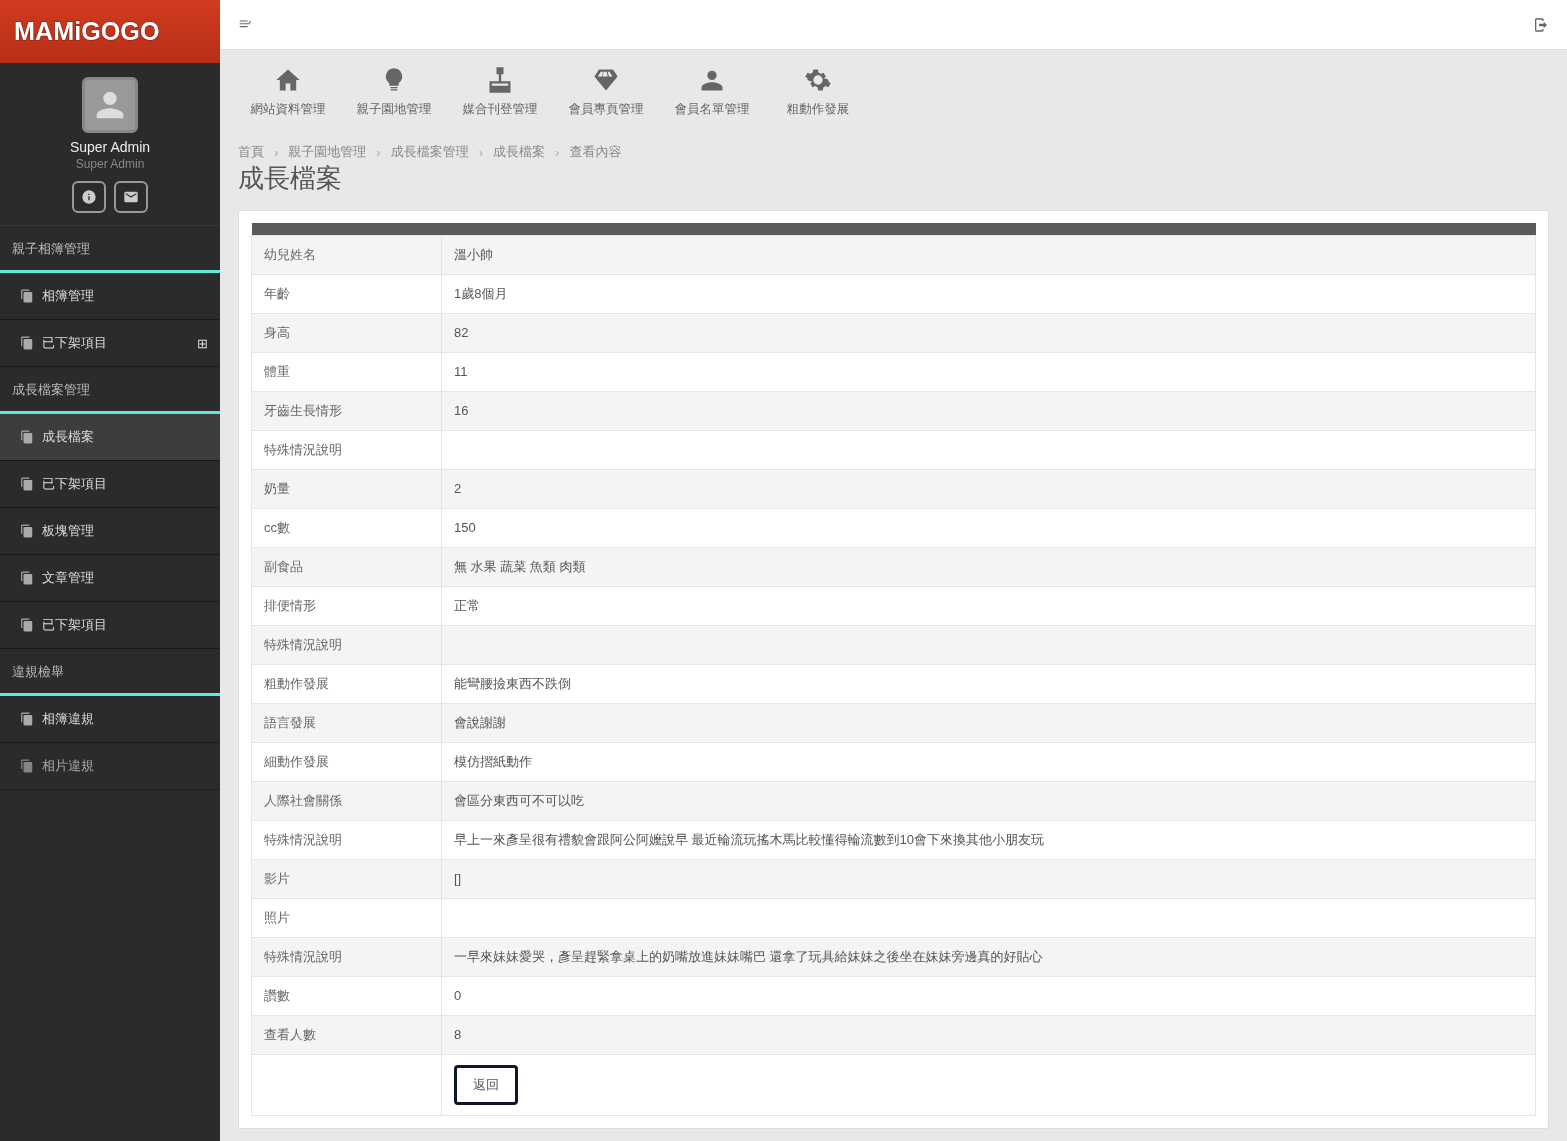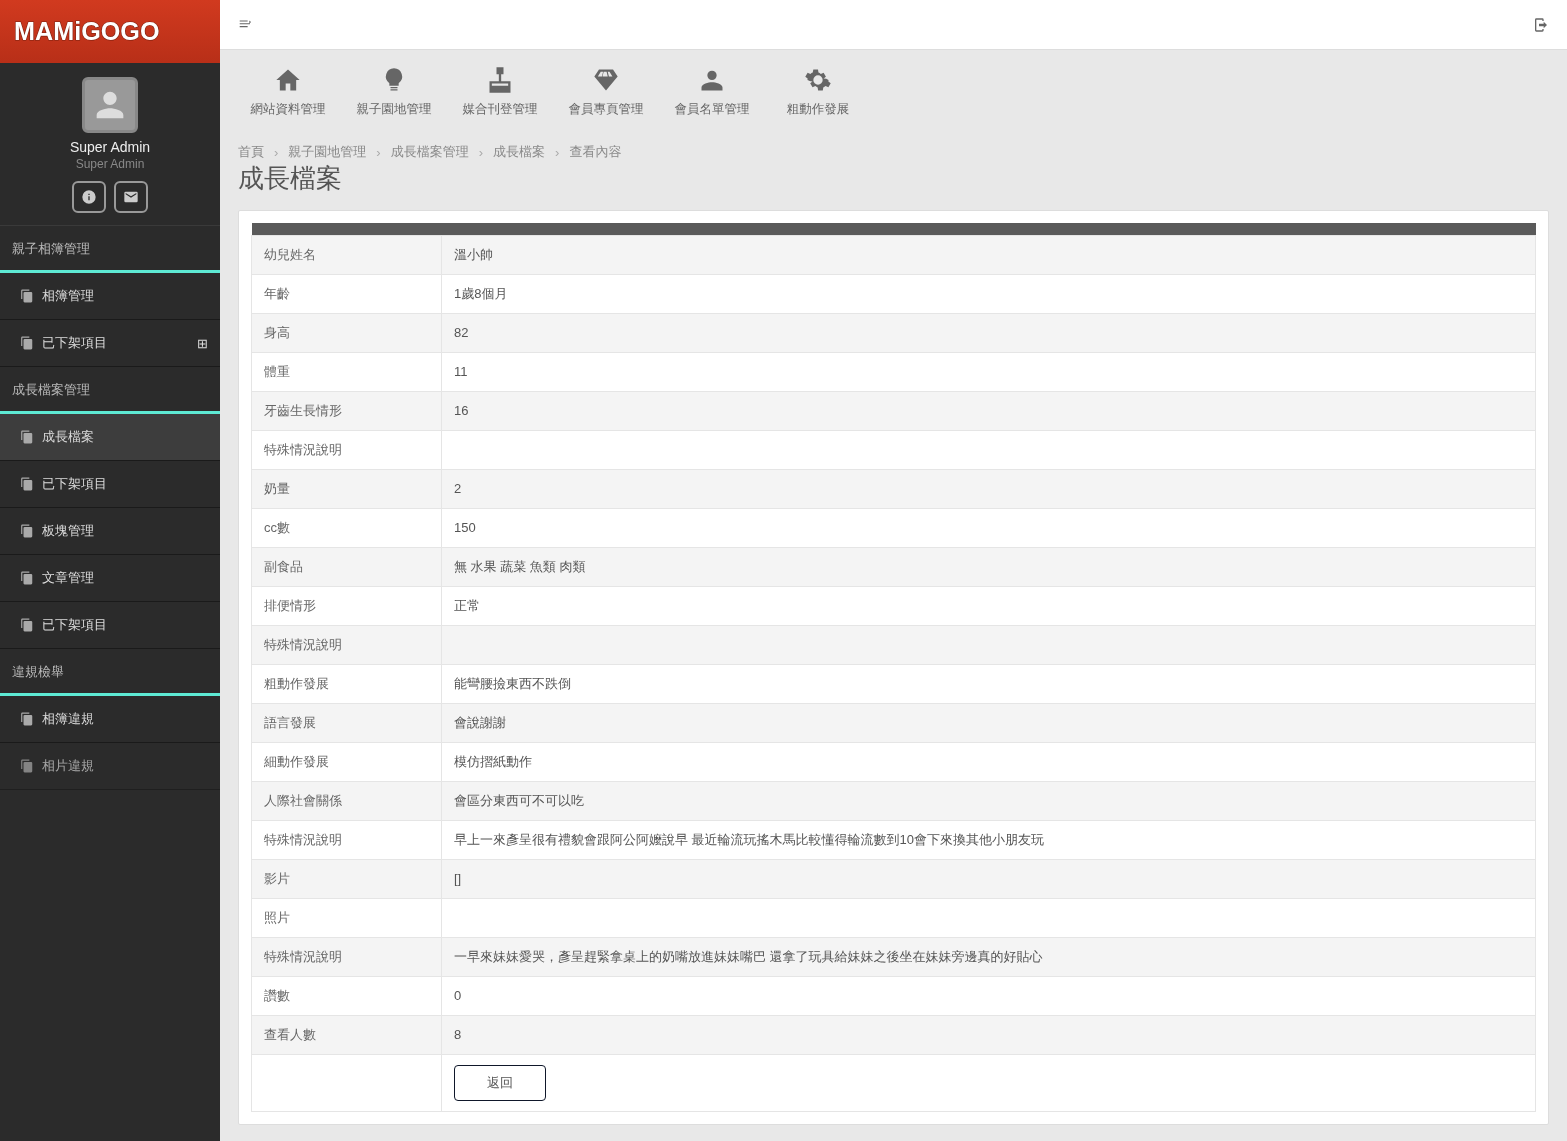--- a/index.html
+++ b/index.html
@@ -34,21 +34,21 @@
 .breadcrumb .sep{color:#aaa}
 .breadcrumb .current{color:#888}
 h1.page-title{font-size:26px;font-weight:400;color:#555;margin-bottom:14px}
 .panel{background:#fff;border:1px solid #ddd;border-radius:2px;padding:12px}
 table.detail{width:100%;border-collapse:collapse;font-size:13px}
 table.detail thead th{background:#5a5a5a;height:12px;padding:0}
 table.detail td{padding:10px 12px;border:1px solid #e5e5e5;vertical-align:middle}
 table.detail tr:nth-child(odd) td{background:#f4f4f4}
 table.detail tr:nth-child(even) td{background:#fff}
 table.detail td.label{width:190px;color:#666}
-.btn-back{display:inline-block;padding:8px 32px;border:1px solid #0f172a;background:#fff;border-radius:4px;font-size:13px;color:#555;cursor:pointer}
+.btn-back{display:inline-block;padding:8px 16px;border:3px solid #0f172a;background:#fff;border-radius:4px;font-size:13px;color:#555;cursor:pointer}
 </style>
 </head>
 <body>
 
 <div class="layout">
   <aside class="sidebar">
     <div class="logo">
       <svg viewBox="0 0 320 60">
         <text x="0" y="44" font-family="Arial Black,sans-serif" font-size="42" font-weight="900" fill="#fff" stroke="#7a2010" stroke-width="2" paint-order="stroke">MAMiGOGO</text>
       </svg>

